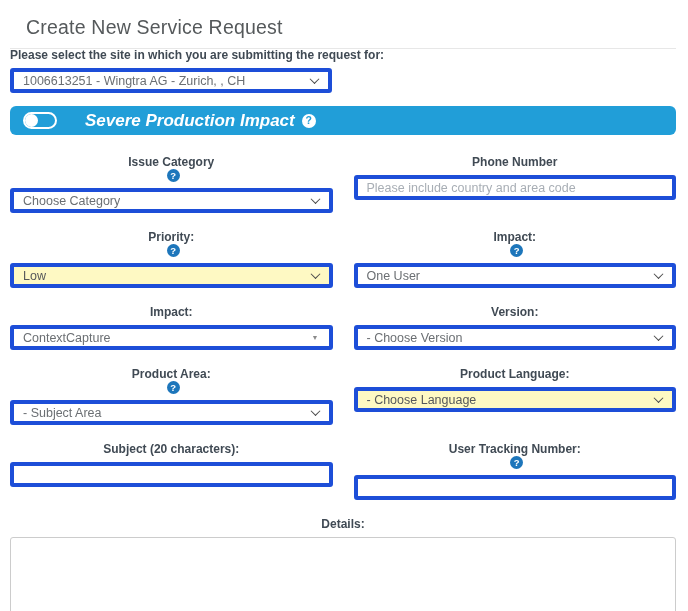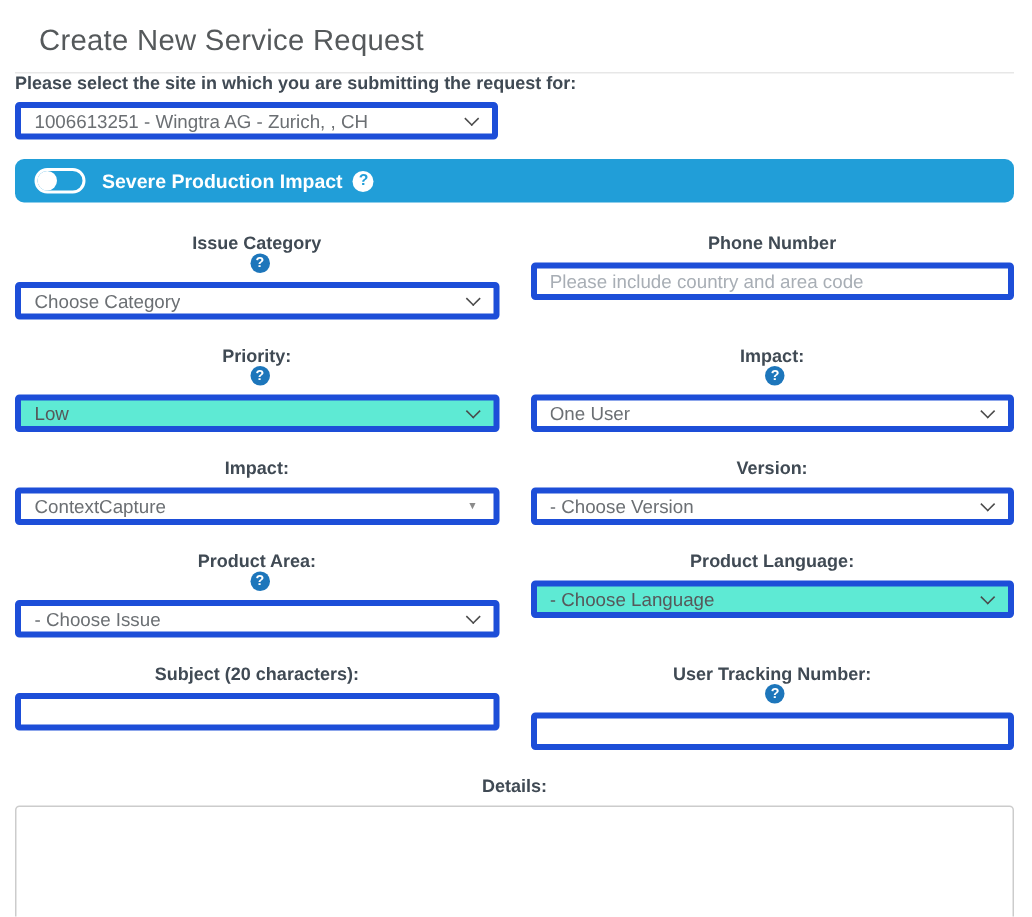--- a/index.html
+++ b/index.html
@@ -26,21 +26,21 @@
   
   .control {
     height: 25px; width: 100%;
     border: 4px solid #1d4ed8; border-radius: 3px;
     background: #ffffff;
     display: flex; align-items: center; justify-content: space-between;
     padding: 0 10px 0 9px;
     font-size: 12.5px; color: #6b6f73;
     cursor: pointer;
   }
-  .control.disabled { background: #5eead4; color: #56585a; cursor: default; }
+  .control.disabled { background: #fef9c3; color: #56585a; cursor: default; }
   .control-text { white-space: nowrap; overflow: hidden; text-overflow: ellipsis; }
 
   .site-select { width: 322px; margin-top: 6px; }
 
   .chevron {
     width: 7px; height: 7px; flex-shrink: 0;
     border-right: 1.6px solid #4a4a4a;
     border-bottom: 1.6px solid #4a4a4a;
     transform: rotate(45deg) translate(-1px,-1px);
   }
@@ -63,22 +63,23 @@
     position: relative; width: 34px; height: 17px;
     border: 2px solid #ffffff; border-radius: 9px;
     cursor: pointer; flex-shrink: 0;
   }
   .toggle-knob {
     position: absolute; left: 0px; top: 0px;
     width: 13px; height: 13px; border-radius: 50%;
     background: #ffffff;
   }
   .banner-label {
-    color: #ffffff; font-weight: 700; font-size: 13px;
-    margin-left: 11px;
+    color: #ffffff; font-weight: 700; font-size: 17px;
+    margin-left: 28px;
+    font-style: italic;
   }
 
   
   .help-icon {
     display: inline-flex; align-items: center; justify-content: center;
     width: 13px; height: 13px; border-radius: 50%;
     background: #1d76bb; color: #ffffff;
     font-size: 9.5px; font-weight: 700; line-height: 1;
     margin-left: 4px; flex-shrink: 0; cursor: pointer;
   }
@@ -192,21 +193,21 @@
         <span class="chevron"></span>
       </div>
     </div>
 
     <div class="field-group">
       <div class="field-label">
         <span>Product Area:</span>
         <span class="help-icon">?</span>
       </div>
       <div class="control">
-        <span class="control-text">- Choose Issue</span>
+        <span class="control-text">- Subject Area</span>
         <span class="chevron"></span>
       </div>
     </div>
 
     <div class="field-group">
       <div class="field-label">
         <span>Product Language:</span>
       </div>
       <div class="control disabled">
         <span class="control-text">- Choose Language</span>

